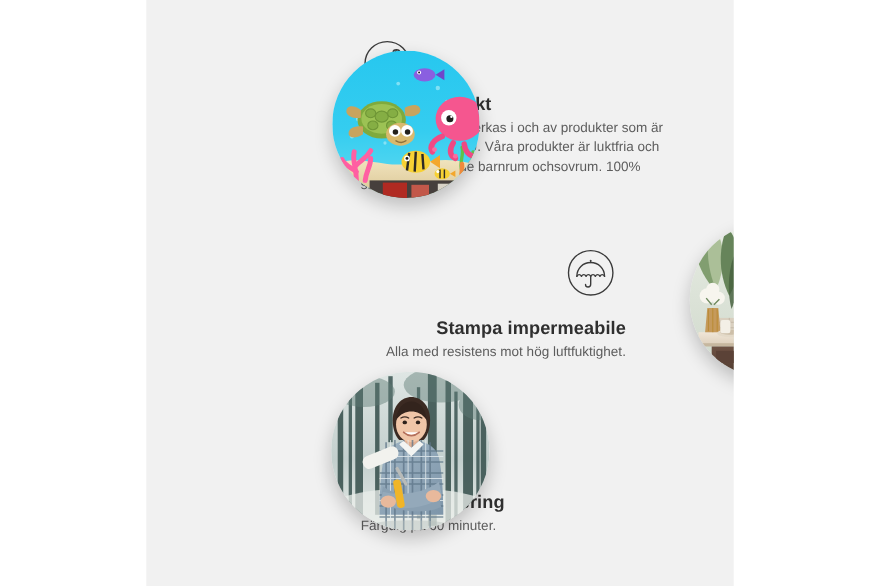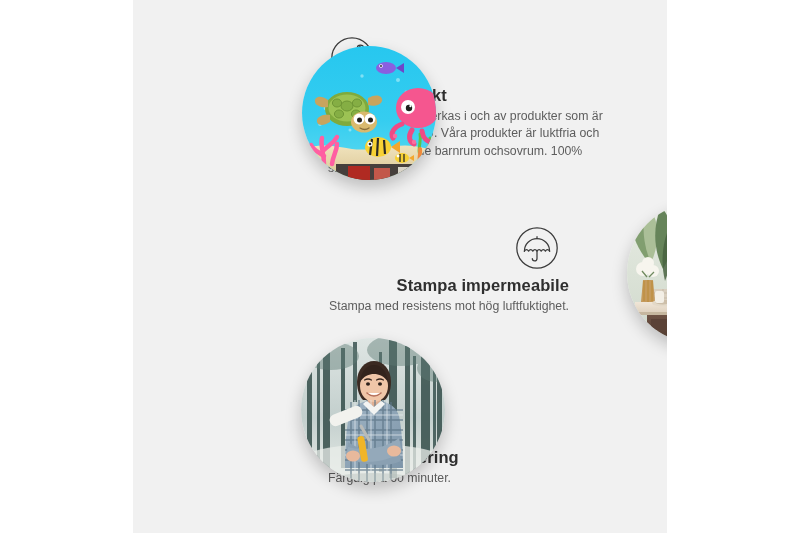--- a/index.html
+++ b/index.html
@@ -75,21 +75,21 @@
   #feature-waterproof {
     left: 88px;
     top: 226px;
     width: 348px;
     text-align: right;
   }
   #feature-waterproof .icon-wrap {
     margin-left: auto;
     margin-right: 10px;
   }
-  #feature-waterproof h3 { margin-top: 6px; }
+  #feature-waterproof h3 { margin-top: 20px; }
 
   
   #feature-mounting {
     left: 195px;
     top: 396px;
     width: 300px;
     text-align: left;
   }
   #feature-mounting .icon-wrap { margin-left: 2px; }
   #feature-mounting h3 { margin-top: 8px; }
@@ -171,21 +171,21 @@
           <path d="M9.4 25.2c0-7.2 5.6-12.6 12.6-12.6s12.6 5.4 12.6 12.6"></path>
 
           <path d="M9.4 25.2c1.1-2.0 3.1-2.0 4.2 0 1.1-2.0 3.1-2.0 4.2 0 1.1-2.0 3.1-2.0 4.2 0 1.1-2.0 3.1-2.0 4.2 0 1.1-2.0 3.1-2.0 4.2 0 1.1-2.0 3.1-2.0 4.2 0"></path>
 
           <path d="M22 12.6v-1.9"></path>
 
           <path d="M22 25.2v7.2c0 1.5-1.1 2.5-2.4 2.5-1.3 0-2.3-1.0-2.3-2.3"></path>
         </svg>
       </span>
       <h3>Stampa impermeabile</h3>
-      <p>Stampa med resistens mot hög luftfuktighet.</p>
+      <p>Alla med resistens mot hög luftfuktighet.</p>
     </div>
 
     <div class="feature" id="feature-mounting">
       <span class="icon-wrap">
         <svg viewBox="0 0 44 44" fill="none" stroke="#3b3b3b" stroke-width="1.25" stroke-linecap="round" stroke-linejoin="round">
           <circle cx="22" cy="22" r="20.2"></circle>
 
           <rect x="12.6" y="12.4" width="18.8" height="6.4" rx="1.6"></rect>
 
           <path d="M31.4 15.6h2.1v4.6H20.9"></path>

